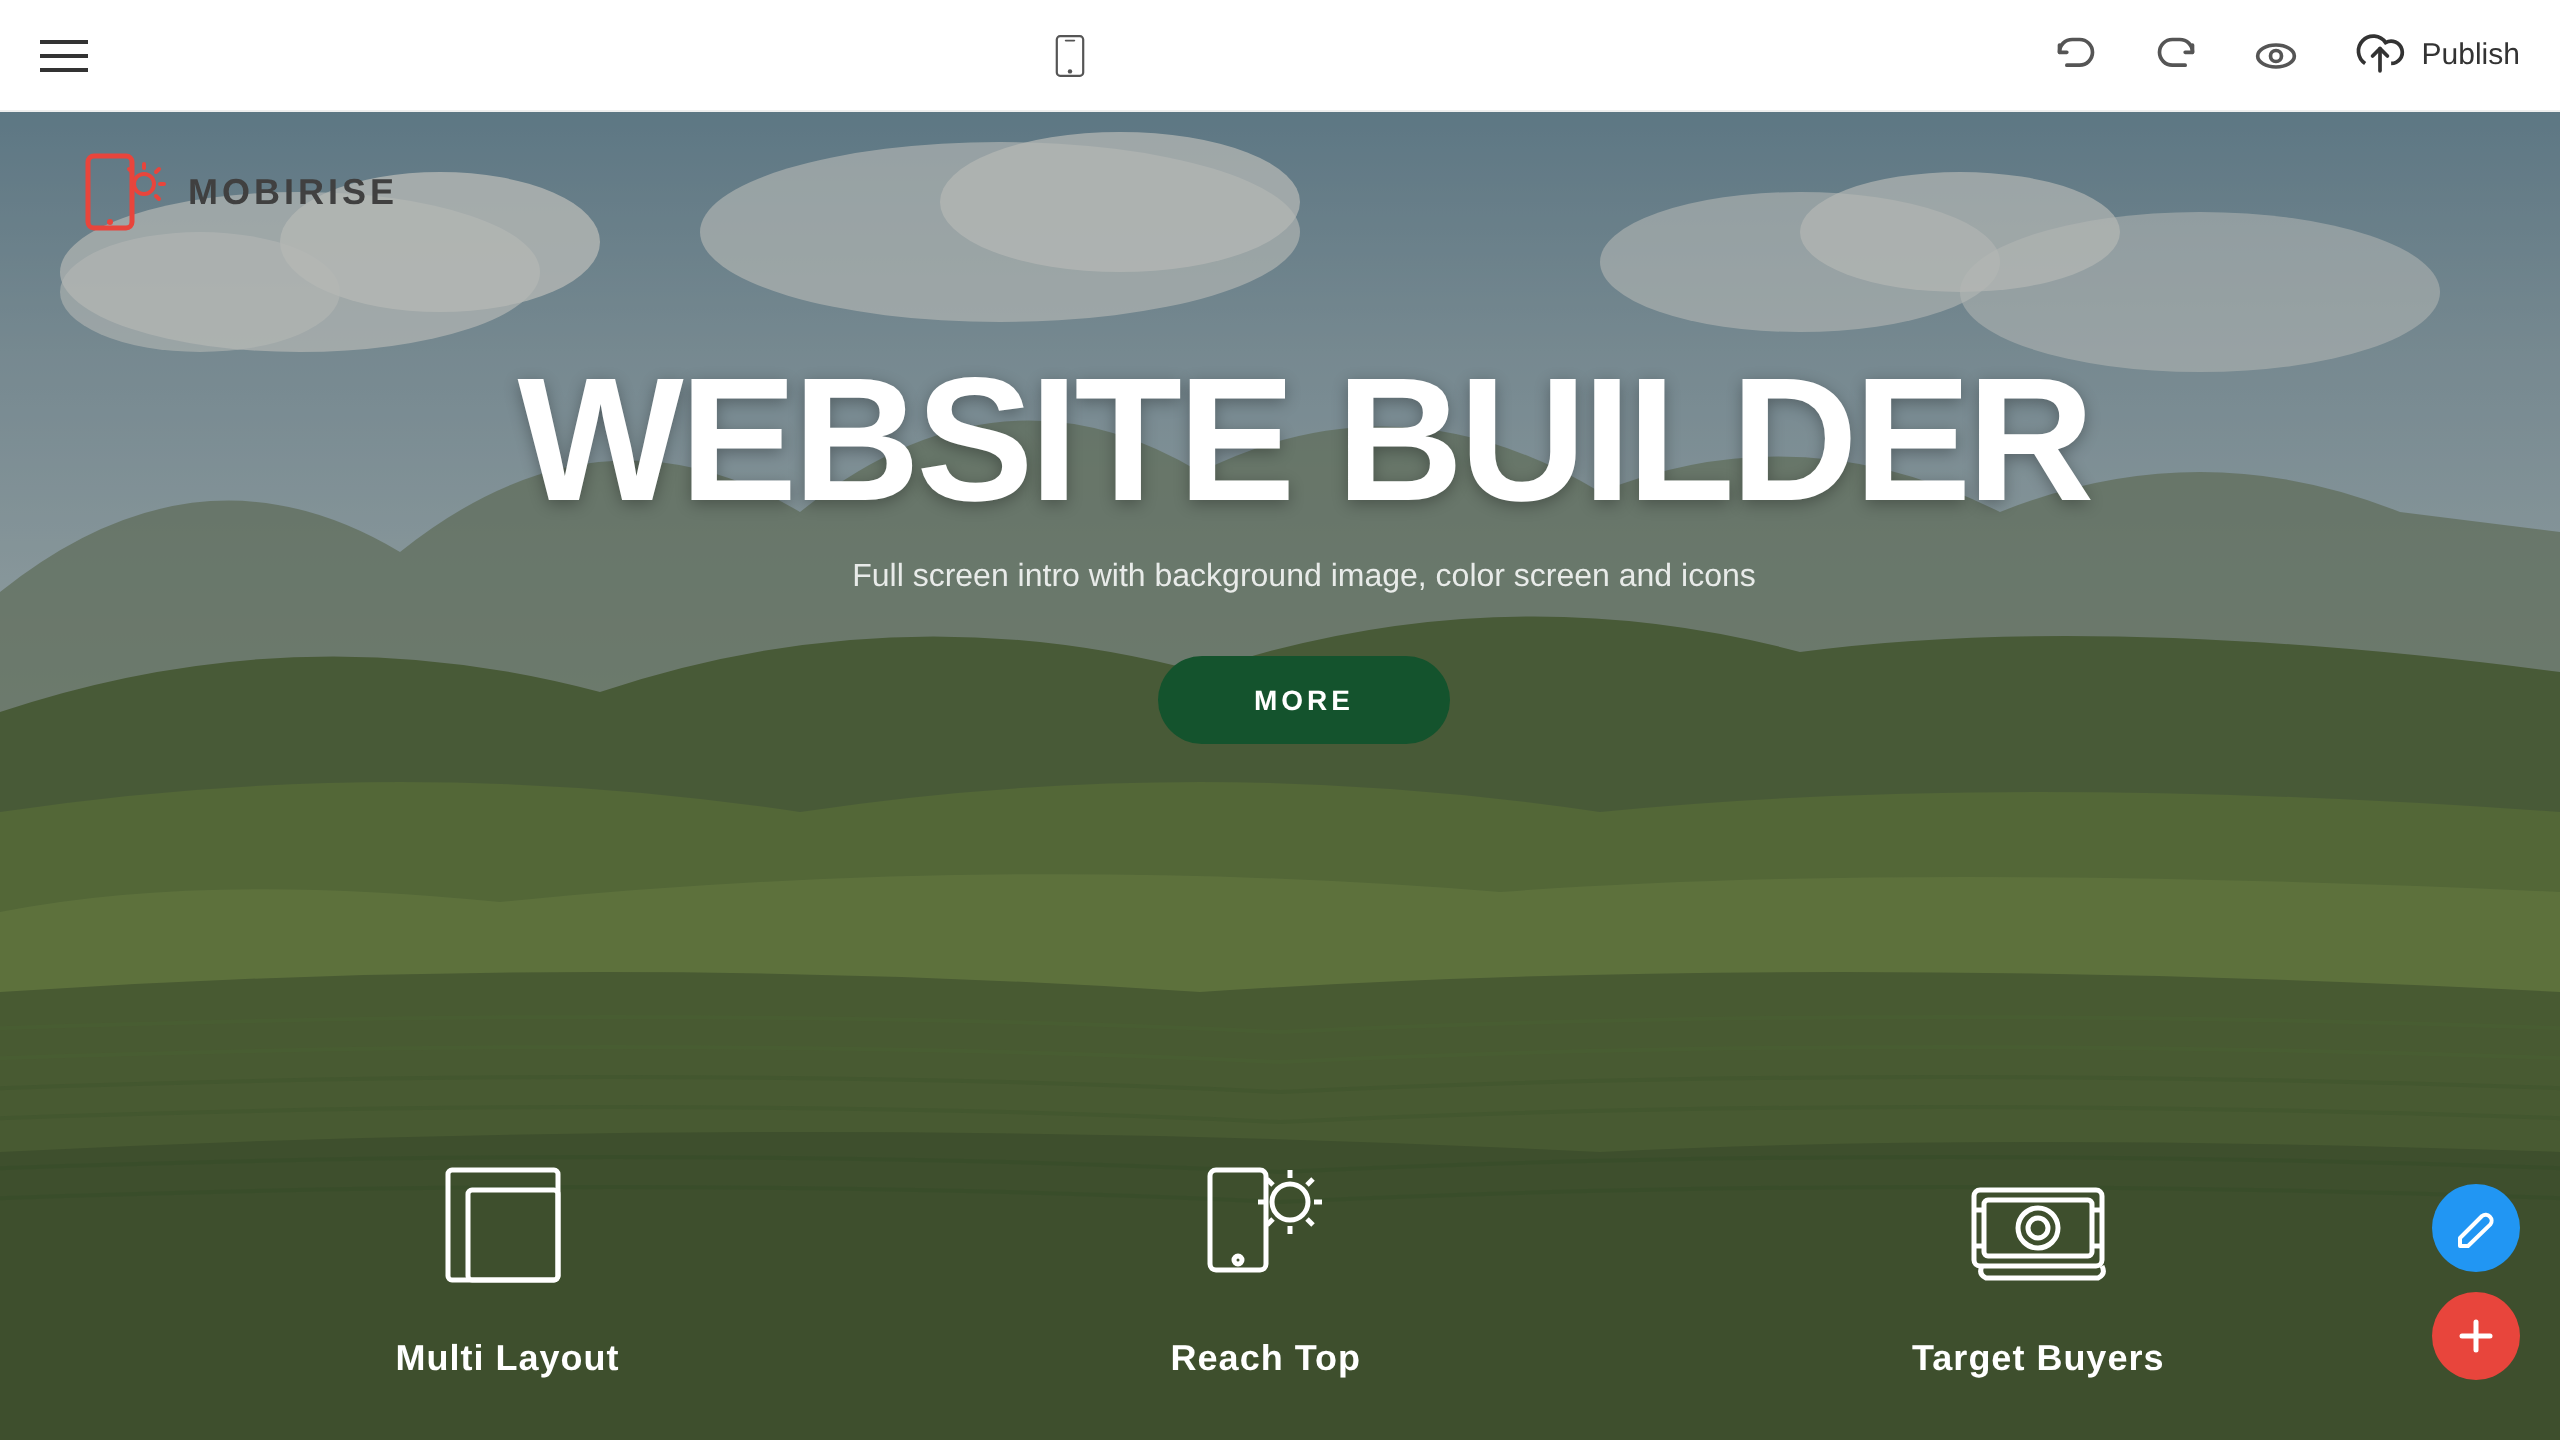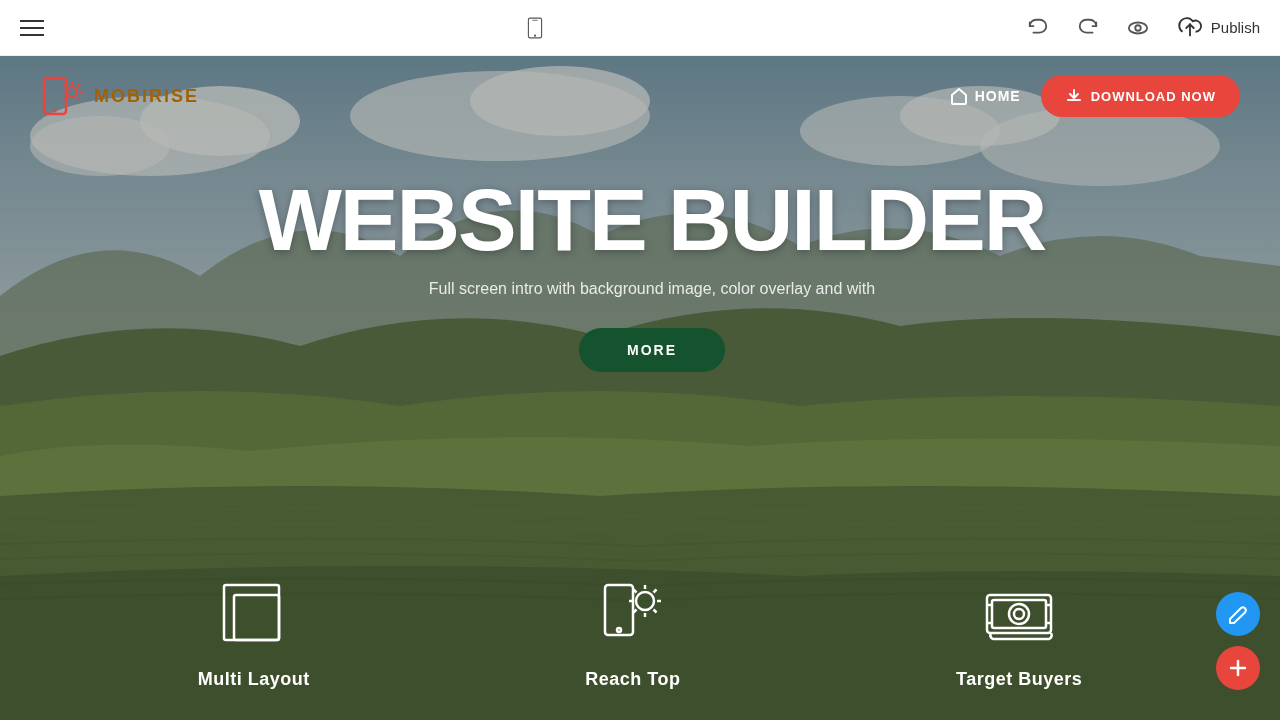--- a/index.html
+++ b/index.html
@@ -98,21 +98,21 @@
       display: flex;
       align-items: center;
       justify-content: space-between;
       padding: 18px 40px;
     }
 
     .logo {
       display: flex; align-items: center; gap: 10px;
     }
     .logo-text {
-      color: #a16207; font-size: 18px; font-weight: 700; letter-spacing: 2px;
+      color: #404040; font-size: 18px; font-weight: 700; letter-spacing: 2px;
     }
 
     .nav-right { display: flex; align-items: center; gap: 20px; }
 
     .nav-home {
       display: flex; align-items: center; gap: 6px;
       color: #fff; font-size: 14px; font-weight: 600; letter-spacing: 1px;
       text-decoration: none;
     }
     .nav-home svg { width: 20px; height: 20px; }
@@ -336,39 +336,25 @@
 
           <circle cx="32" cy="18" r="5" stroke="#e8453c" stroke-width="2" fill="none"></circle>
           <line x1="32" y1="10" x2="32" y2="8" stroke="#e8453c" stroke-width="2" stroke-linecap="round"></line>
           <line x1="38" y1="12" x2="39.5" y2="10.5" stroke="#e8453c" stroke-width="2" stroke-linecap="round"></line>
           <line x1="40" y1="18" x2="42" y2="18" stroke="#e8453c" stroke-width="2" stroke-linecap="round"></line>
           <line x1="38" y1="24" x2="39.5" y2="25.5" stroke="#e8453c" stroke-width="2" stroke-linecap="round"></line>
           <line x1="26" y1="12" x2="24.5" y2="10.5" stroke="#e8453c" stroke-width="2" stroke-linecap="round"></line>
         </svg>
         <span class="logo-text">MOBIRISE</span>
       </div>
-      <div class="nav-right">
-        <a class="nav-home" href="#">
-          <svg viewBox="0 0 20 20" fill="none" stroke="#fff" stroke-width="2">
-            <path d="M3 9L10 3l7 6v8a1 1 0 0 1-1 1H4a1 1 0 0 1-1-1V9z" stroke-linecap="round" stroke-linejoin="round"></path>
-          </svg>
-          <span>HOME</span>
-        </a>
-        <button class="download-btn">
-          <svg viewBox="0 0 18 18" fill="none" stroke="#fff" stroke-width="2">
-            <path d="M3 13h12M9 3v7M5 7l4 4 4-4" stroke-linecap="round" stroke-linejoin="round"></path>
-          </svg>
-          <span>DOWNLOAD NOW</span>
-        </button>
-      </div>
     </div>
 
     <div class="hero-content">
       <h1 class="hero-title">WEBSITE BUILDER</h1>
-      <p class="hero-subtitle">Full screen intro with background image, color overlay and with</p>
+      <p class="hero-subtitle">Full screen intro with background image, color screen and icons</p>
       <button class="more-btn">MORE</button>
     </div>
 
     <div class="features">
 
       <div class="feature-item">
         <svg class="feature-icon" viewBox="0 0 80 80" fill="none" stroke="#fff" stroke-width="2.5" xmlns="http://www.w3.org/2000/svg">
           <rect x="10" y="10" width="55" height="55" rx="2" ry="2"></rect>
           <rect x="20" y="20" width="45" height="45" rx="2" ry="2"></rect>
         </svg>

